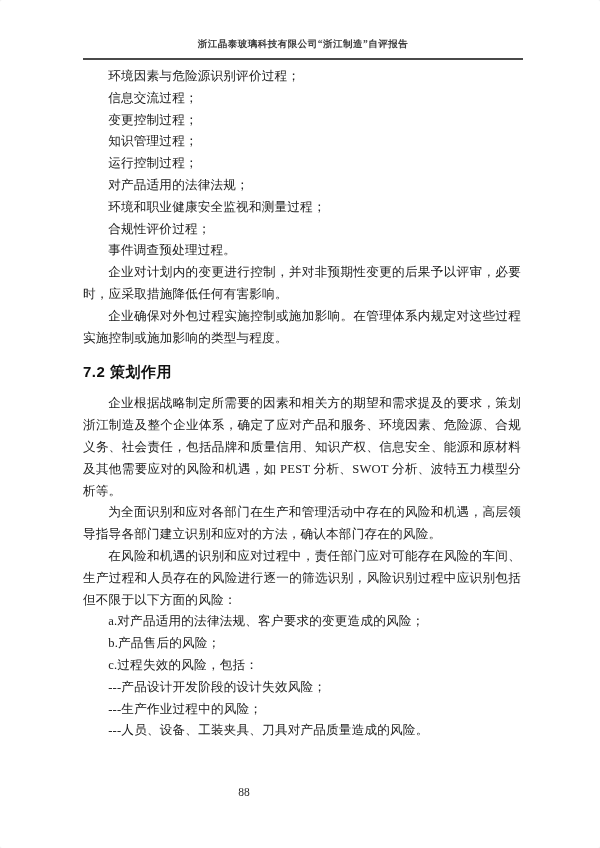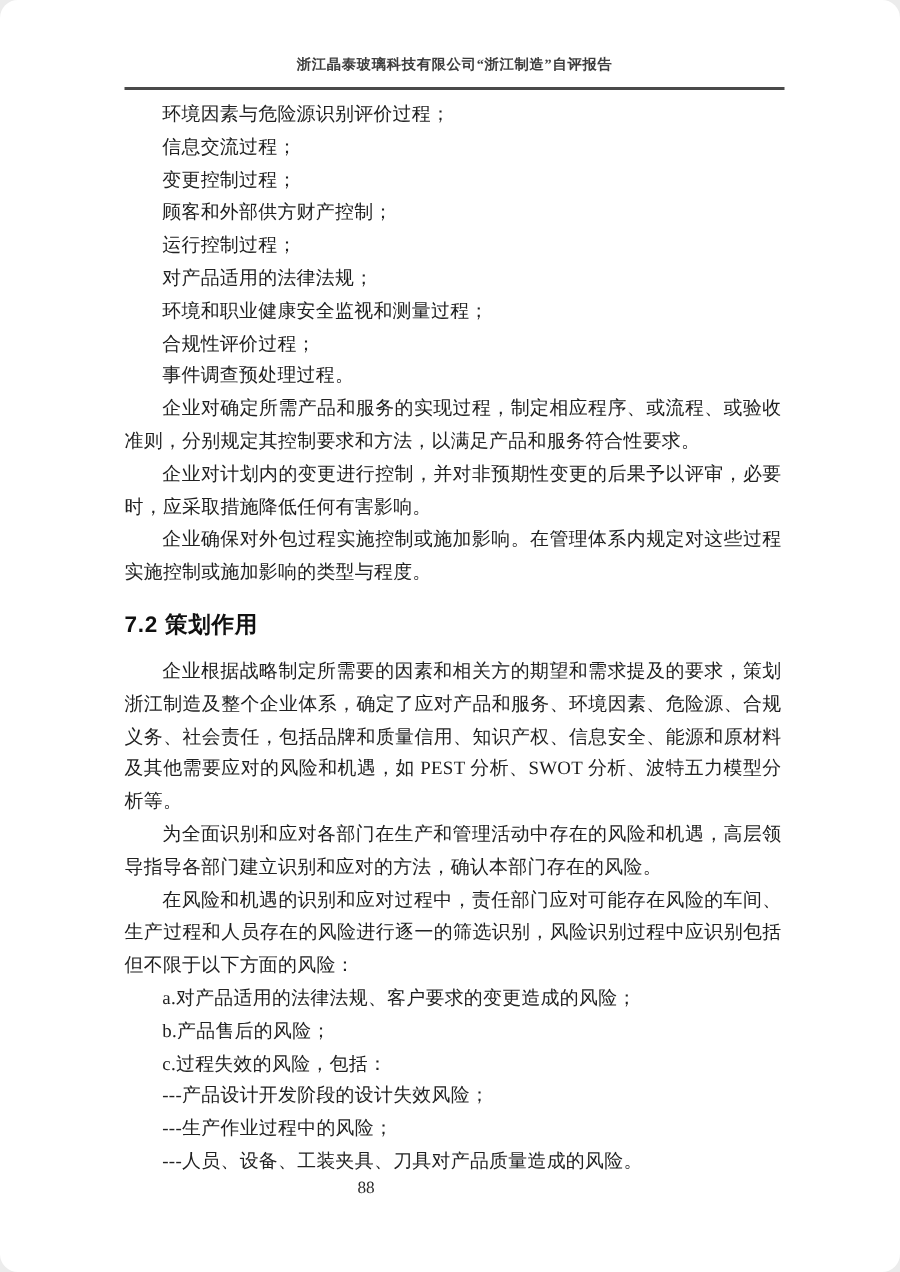--- a/index.html
+++ b/index.html
@@ -6,21 +6,21 @@
     margin: 0;
     padding: 0;
     background: #ececec;
     font-family: "Liberation Serif", "DejaVu Serif", serif;
   }
   .page {
     position: relative;
     width: 600px;
     height: 848px;
     background: #ffffff;
-    border-radius: 12px;
+    border-radius: 2px;
     overflow: hidden;
     box-sizing: border-box;
   }
   .header {
     position: absolute;
     top: 33px;
     left: 83px;
     width: 440px;
     text-align: center;
   }
@@ -83,27 +83,26 @@
   </div>
 
   <div class="header-rule"></div>
 
   <div class="content">
 
     <div>
         <p class="para">环境因素与危险源识别评价过程；</p>
         <p class="para">信息交流过程；</p>
         <p class="para">变更控制过程；</p>
-        <p class="para">顾客和外部供方财产控制；</p>
+        <p class="para">知识管理过程；</p>
         <p class="para">运行控制过程；</p>
         <p class="para">对产品适用的法律法规；</p>
         <p class="para">环境和职业健康安全监视和测量过程；</p>
         <p class="para">合规性评价过程；</p>
         <p class="para">事件调查预处理过程。</p>
-        <p class="para">企业对确定所需产品和服务的实现过程，制定相应程序、或流程、或验收准则，分别规定其控制要求和方法，以满足产品和服务符合性要求。</p>
         <p class="para">企业对计划内的变更进行控制，并对非预期性变更的后果予以评审，必要时，应采取措施降低任何有害影响。</p>
         <p class="para">企业确保对外包过程实施控制或施加影响。在管理体系内规定对这些过程实施控制或施加影响的类型与程度。</p>
       </div>
 
     <h2 class="section-heading">7.2 策划作用</h2>
 
     <div>
         <p class="para">企业根据战略制定所需要的因素和相关方的期望和需求提及的要求，策划浙江制造及整个企业体系，确定了应对产品和服务、环境因素、危险源、合规义务、社会责任，包括品牌和质量信用、知识产权、信息安全、能源和原材料及其他需要应对的风险和机遇，如 PEST 分析、SWOT 分析、波特五力模型分析等。</p>
         <p class="para">为全面识别和应对各部门在生产和管理活动中存在的风险和机遇，高层领导指导各部门建立识别和应对的方法，确认本部门存在的风险。</p>
         <p class="para">在风险和机遇的识别和应对过程中，责任部门应对可能存在风险的车间、生产过程和人员存在的风险进行逐一的筛选识别，风险识别过程中应识别包括但不限于以下方面的风险：</p>

